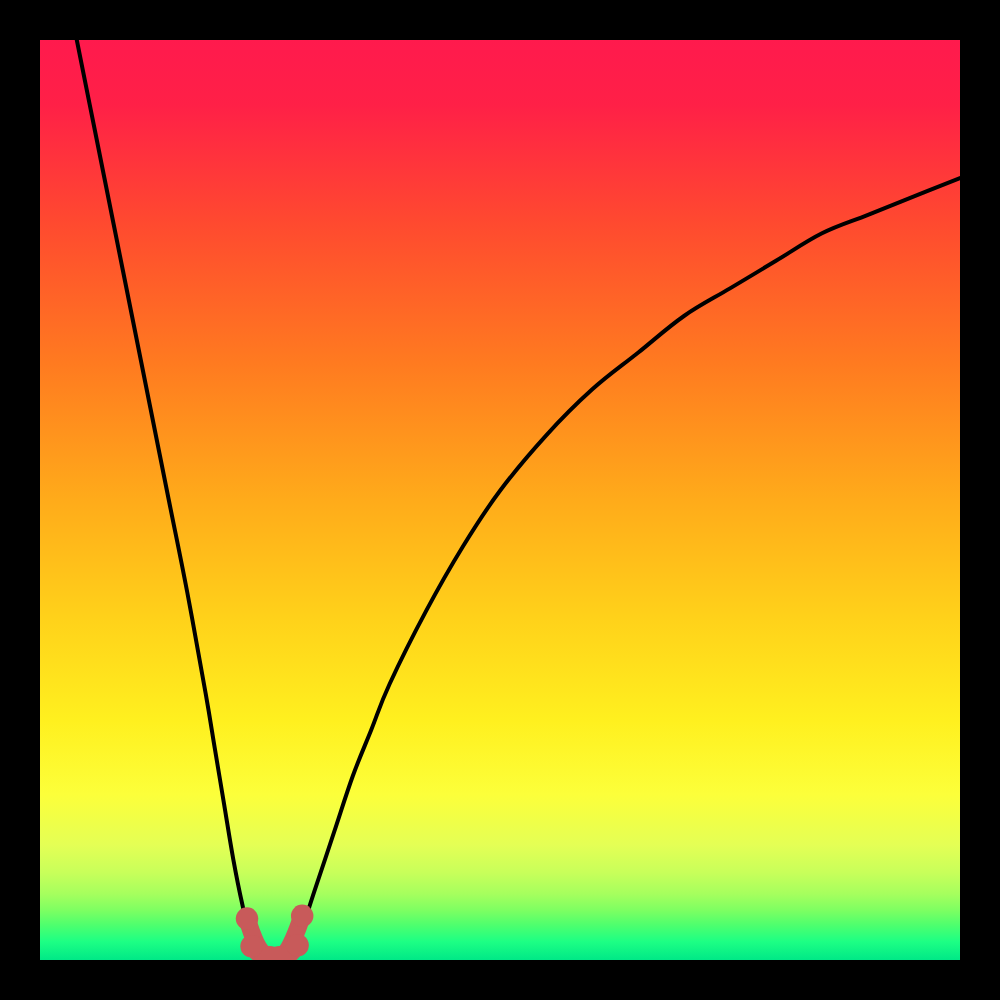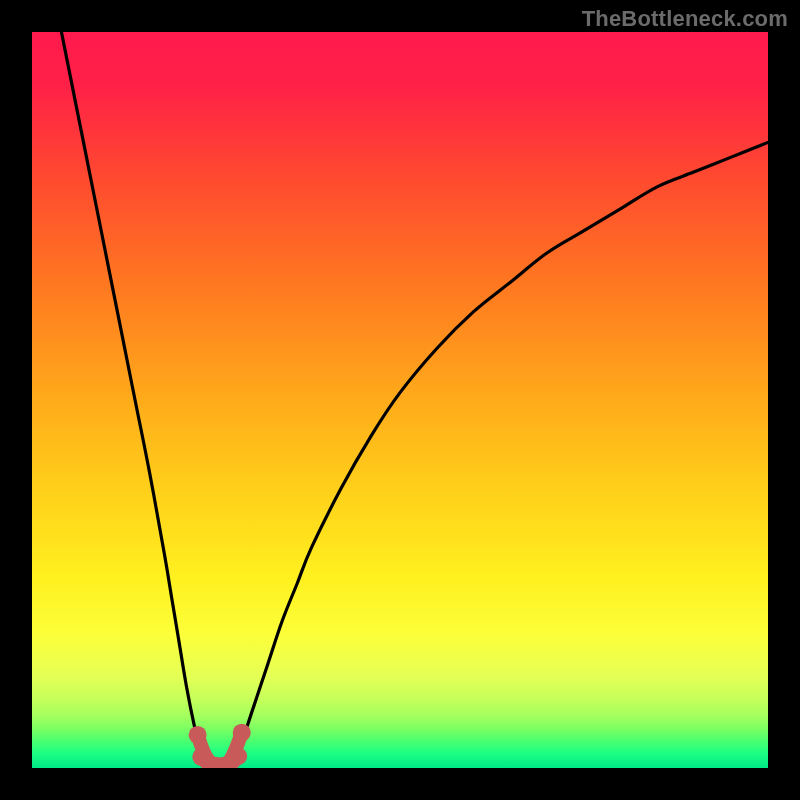--- a/index.html
+++ b/index.html
@@ -78,14 +78,13 @@
           <circle cx="184" cy="733.792" r="9" fill="#c85a5a"></circle>
           <path d="M 191.36 733.792 C 192.0224 733.3945600000001, 193.7152 732.7763199999999, 195.04000000000002 731.584 C 196.36480000000003 730.39168, 197.39520000000002 729.28768, 198.72000000000003 727.168 C 200.04480000000004 725.04832, 201.0752 722.72256, 202.4 719.808 C 203.72480000000002 716.8934399999999, 204.7552 714.42048, 206.08 710.976 C 207.40480000000002 707.53152, 209.0976 702.5267200000001, 209.76 700.672" fill="none" stroke="#c85a5a" stroke-width="14" stroke-linecap="round" stroke-linejoin="round"></path>
           <circle cx="191.36" cy="733.792" r="9" fill="#c85a5a"></circle>
           <circle cx="209.76" cy="700.672" r="9" fill="#c85a5a"></circle>
           <path d="M 169.28 724.96 C 170.6048 726.2848, 173.9904 730.5977600000001, 176.64 732.32 C 179.28959999999998 734.04224, 181.3504 734.1305600000001, 184 734.528 C 186.6496 734.92544, 188.71040000000002 734.92544, 191.36 734.528 C 194.0096 734.1305600000001, 196.07040000000003 734.1747200000001, 198.72000000000003 732.32 C 201.36960000000002 730.46528, 204.7552 725.68128, 206.08 724.224" fill="none" stroke="#c85a5a" stroke-width="14" stroke-linecap="round" stroke-linejoin="round"></path>
           <circle cx="169.28" cy="724.96" r="9" fill="#c85a5a"></circle>
           <circle cx="206.08" cy="724.224" r="9" fill="#c85a5a"></circle>
         </g>
     </svg>
   </div>
-  <div class="watermark">TheBottleneck.com</div>
 </div>
 
 </body></html>

